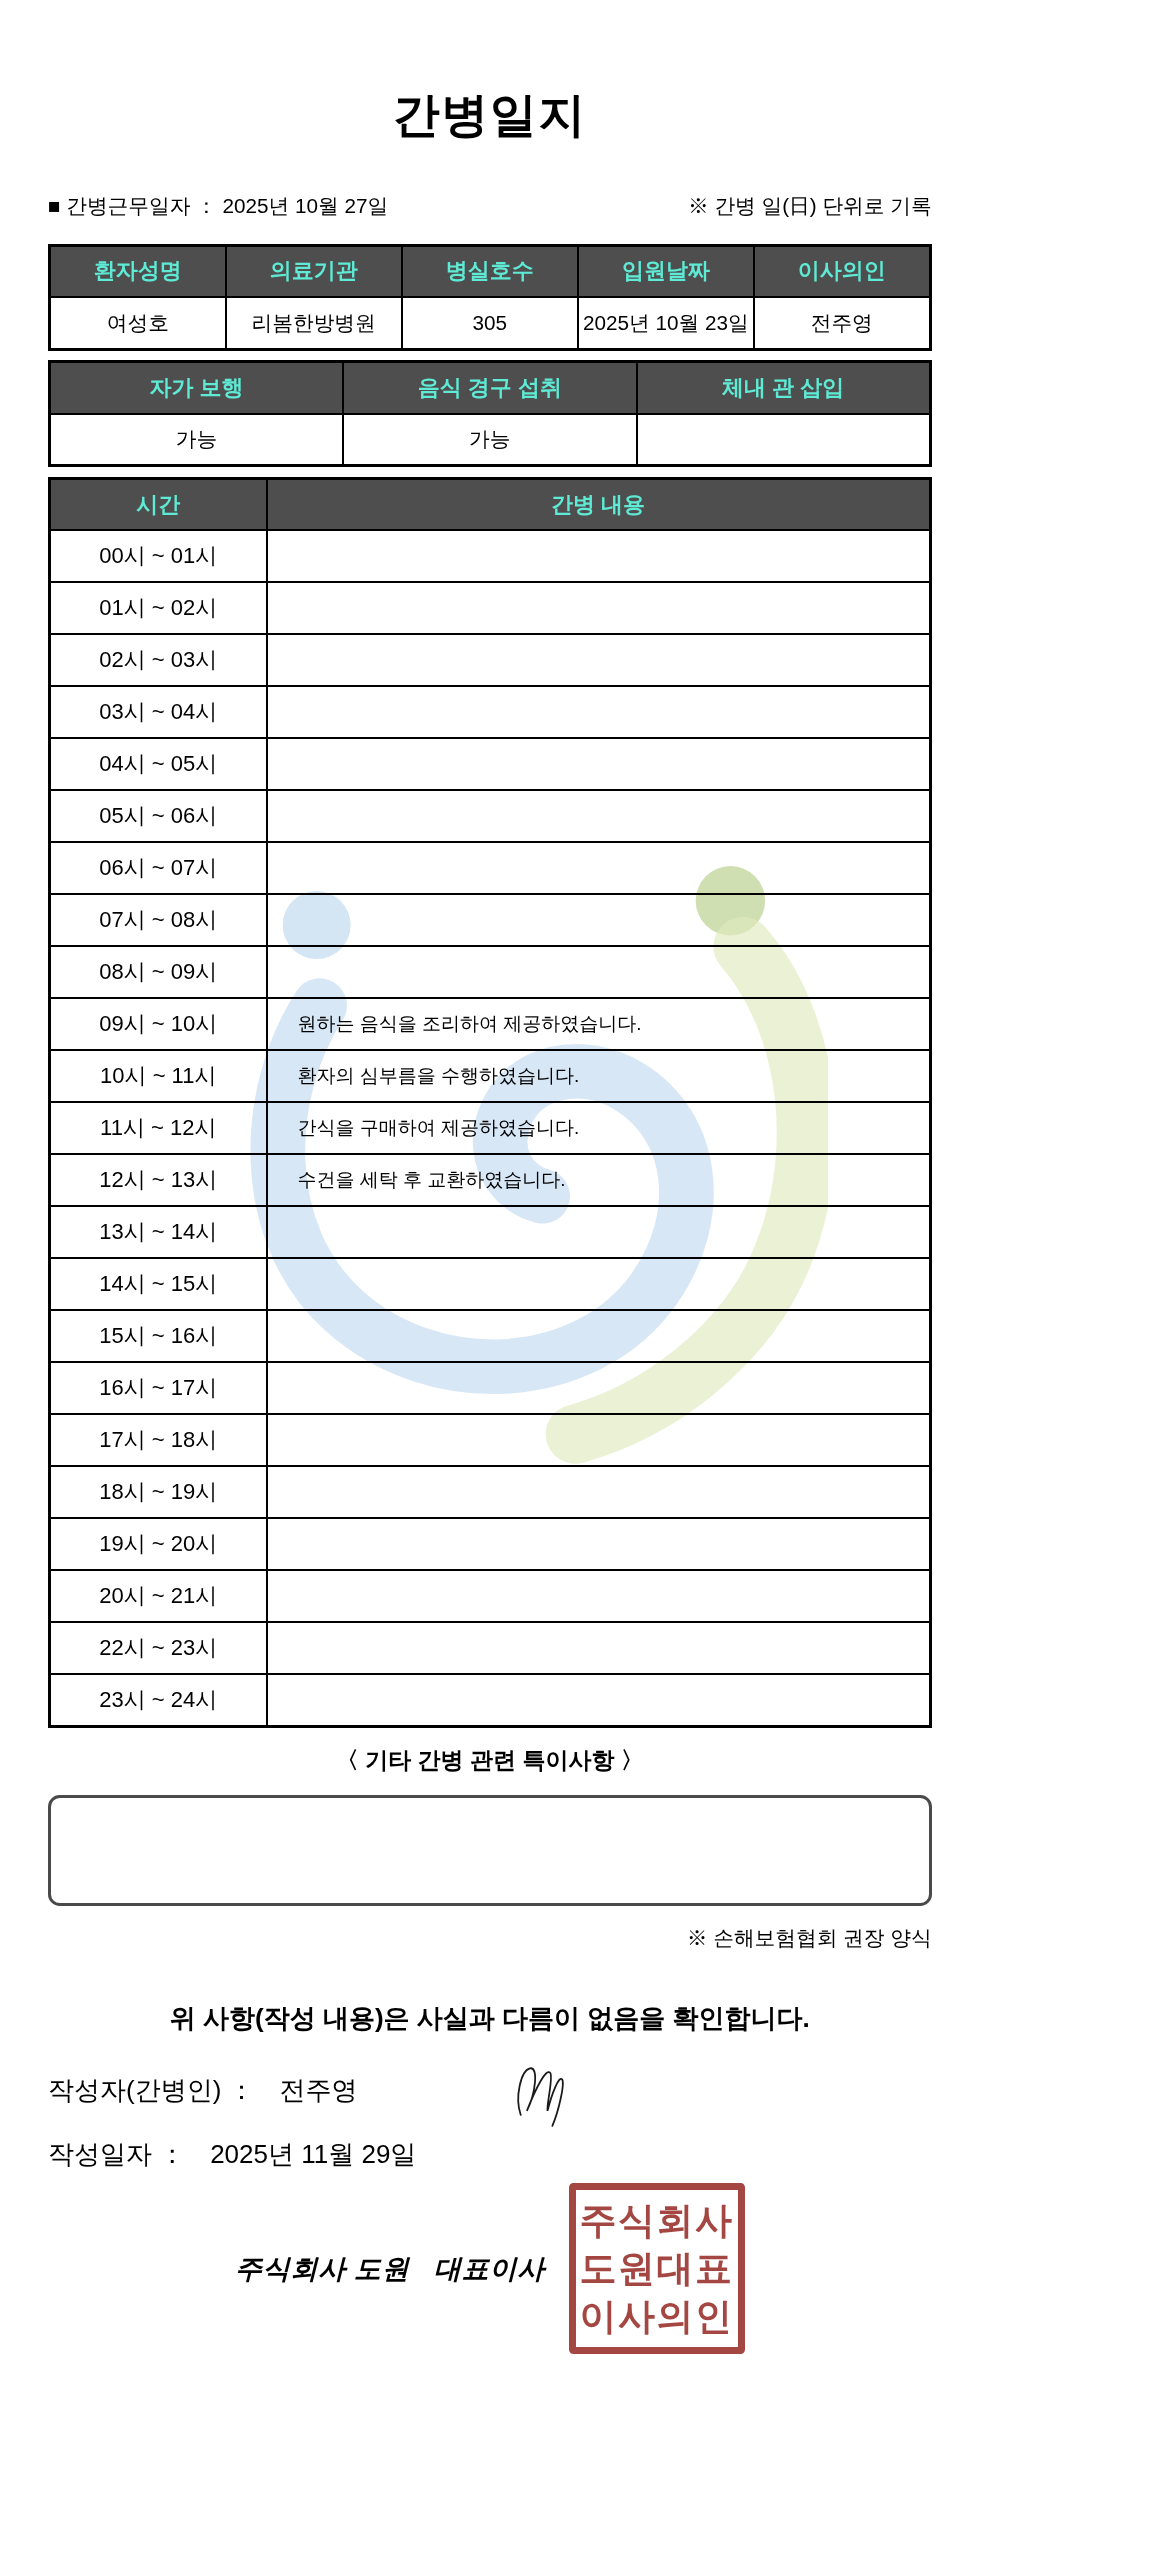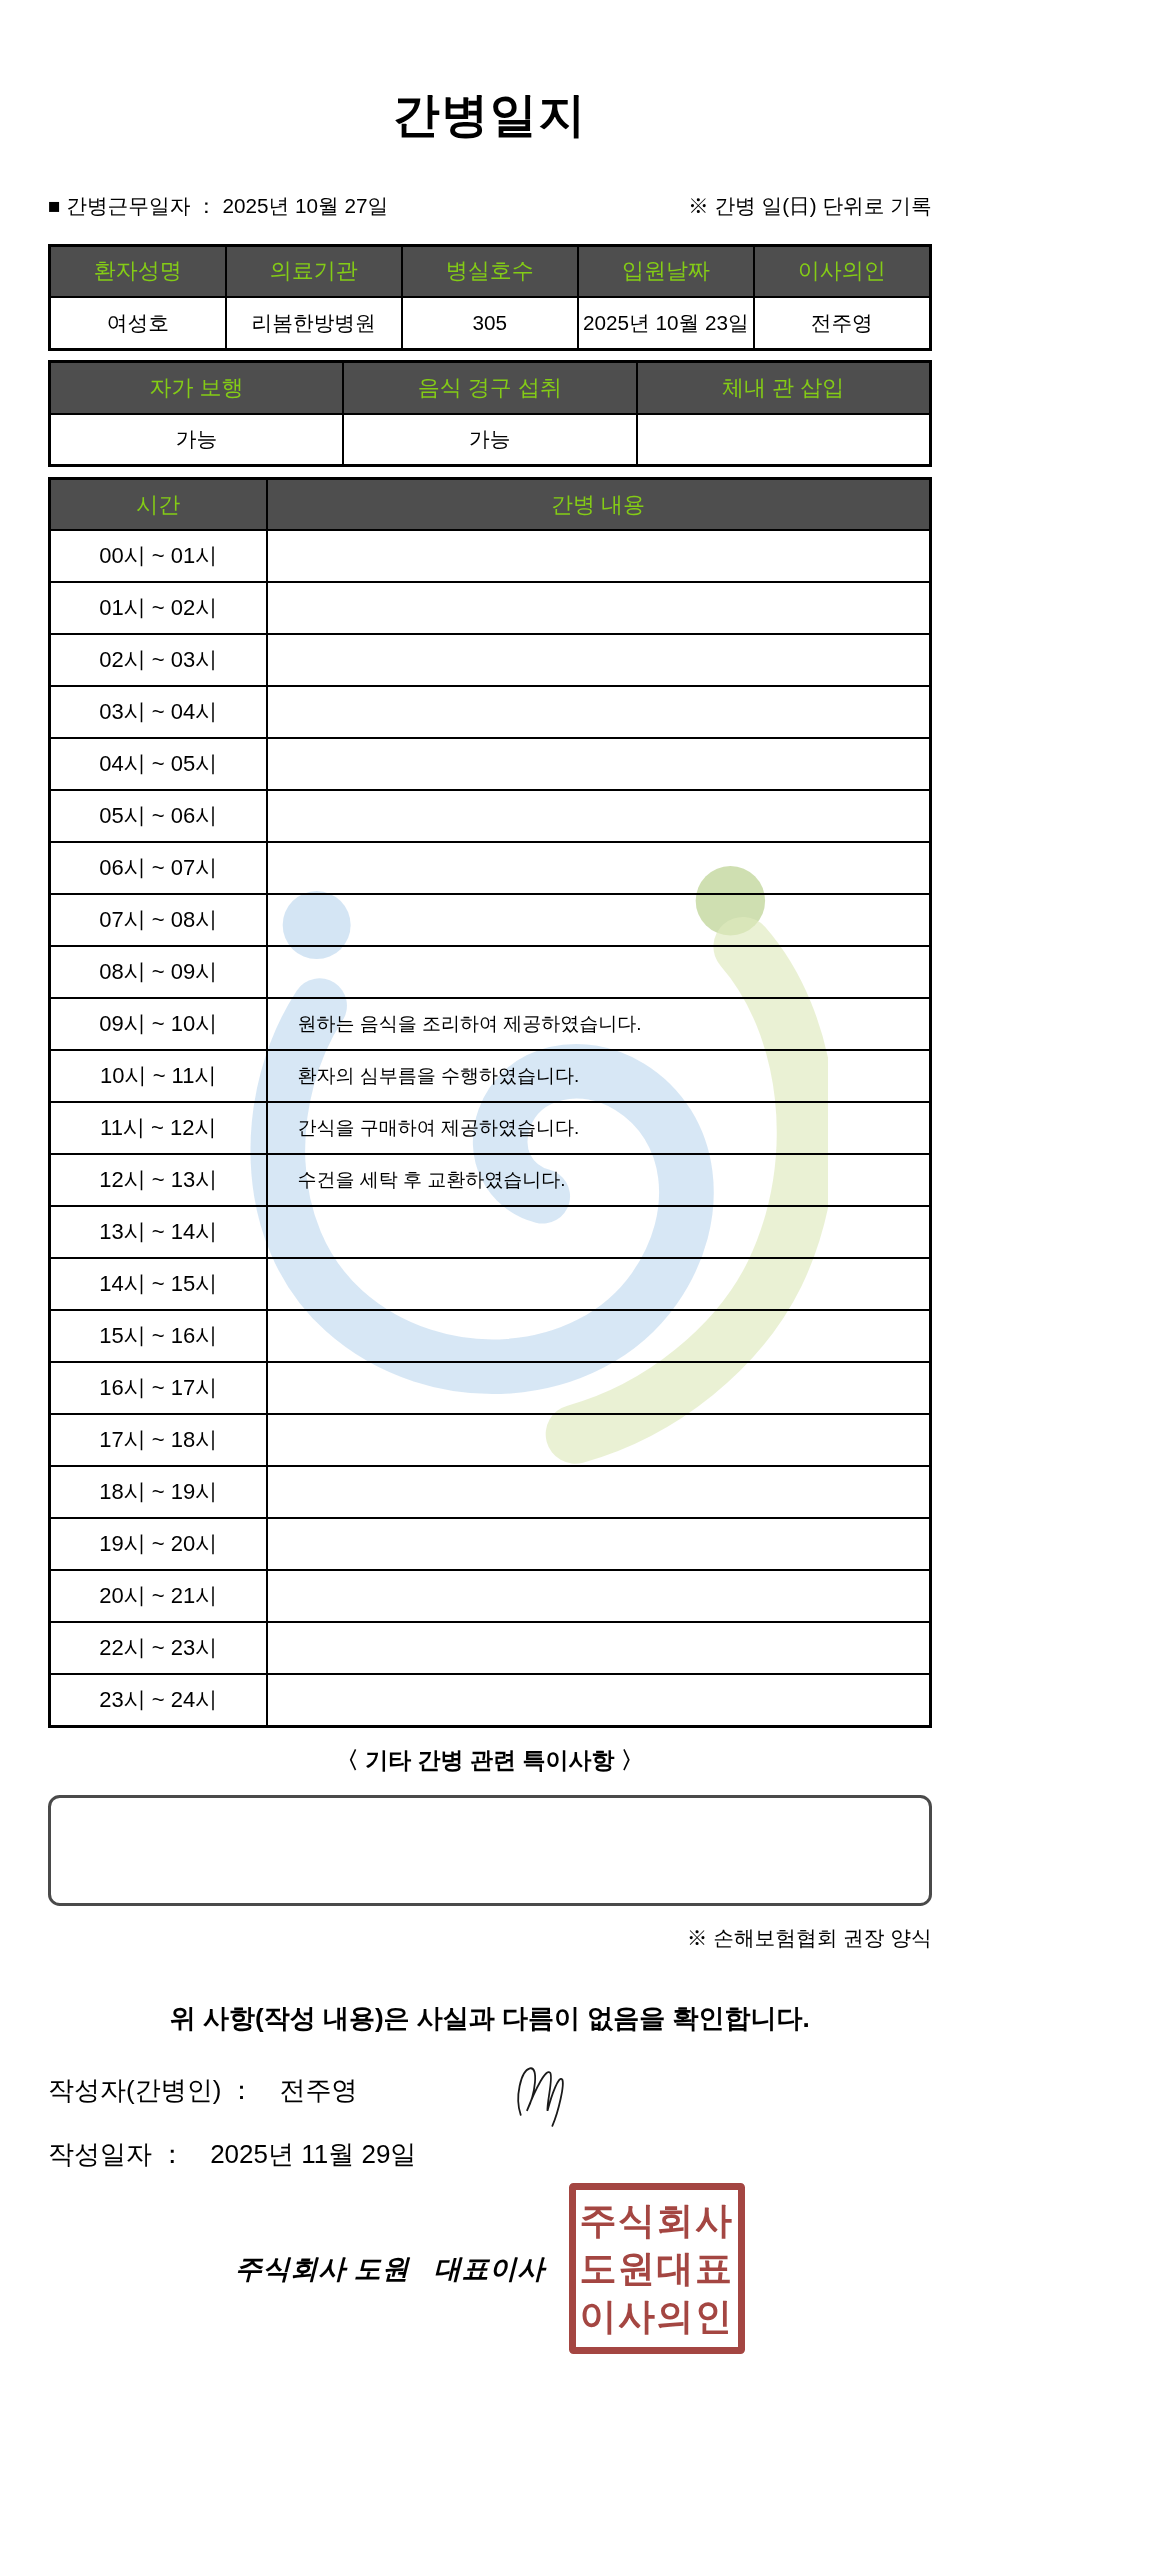--- a/index.html
+++ b/index.html
@@ -15,21 +15,21 @@
   }
   .watermark { position: absolute; z-index: 0; left: 222px; top: 849px; }
   .content { position: relative; z-index: 1; padding: 87px 24.4px 0 48px; }
 
   .doc-title { font-size: 47px; font-weight: 700; text-align: center; letter-spacing: 1.5px; line-height: 56px; }
 
   .meta-row { display: flex; justify-content: space-between; align-items: baseline; margin-top: 49px; font-size: 20.7px; }
   .meta-left span { vertical-align: baseline; }
 
   table.doc { width: 100%; border-collapse: collapse; table-layout: fixed; border: 3px solid #000; background: transparent; }
-  table.doc th { background: #4e4e4e; color: #84cc16; font-weight: 400; font-size: 22px; height: 52px; border: 2.2px solid #000; text-align: center; }
+  table.doc th { background: #4e4e4e; color: #5eead4; font-weight: 700; font-size: 22px; height: 52px; border: 2.2px solid #000; text-align: center; }
   table.doc td { font-size: 20.7px; text-align: center; height: 52px; border: 2.2px solid #000; background: transparent; }
 
   .info-table { margin-top: 23.6px; }
   .cond-table { margin-top: 9.6px; border-radius: 15px; }
   .log-table  { margin-top: 9.6px; }
   .log-table th { height: 40px; font-size: 21.4px; }
   .log-table td { height: 54px; }
   .log-table td.time-cell { font-size: 22px; }
   .log-table td.content-cell { text-align: left; padding-left: 30px; font-size: 19px; }
 

